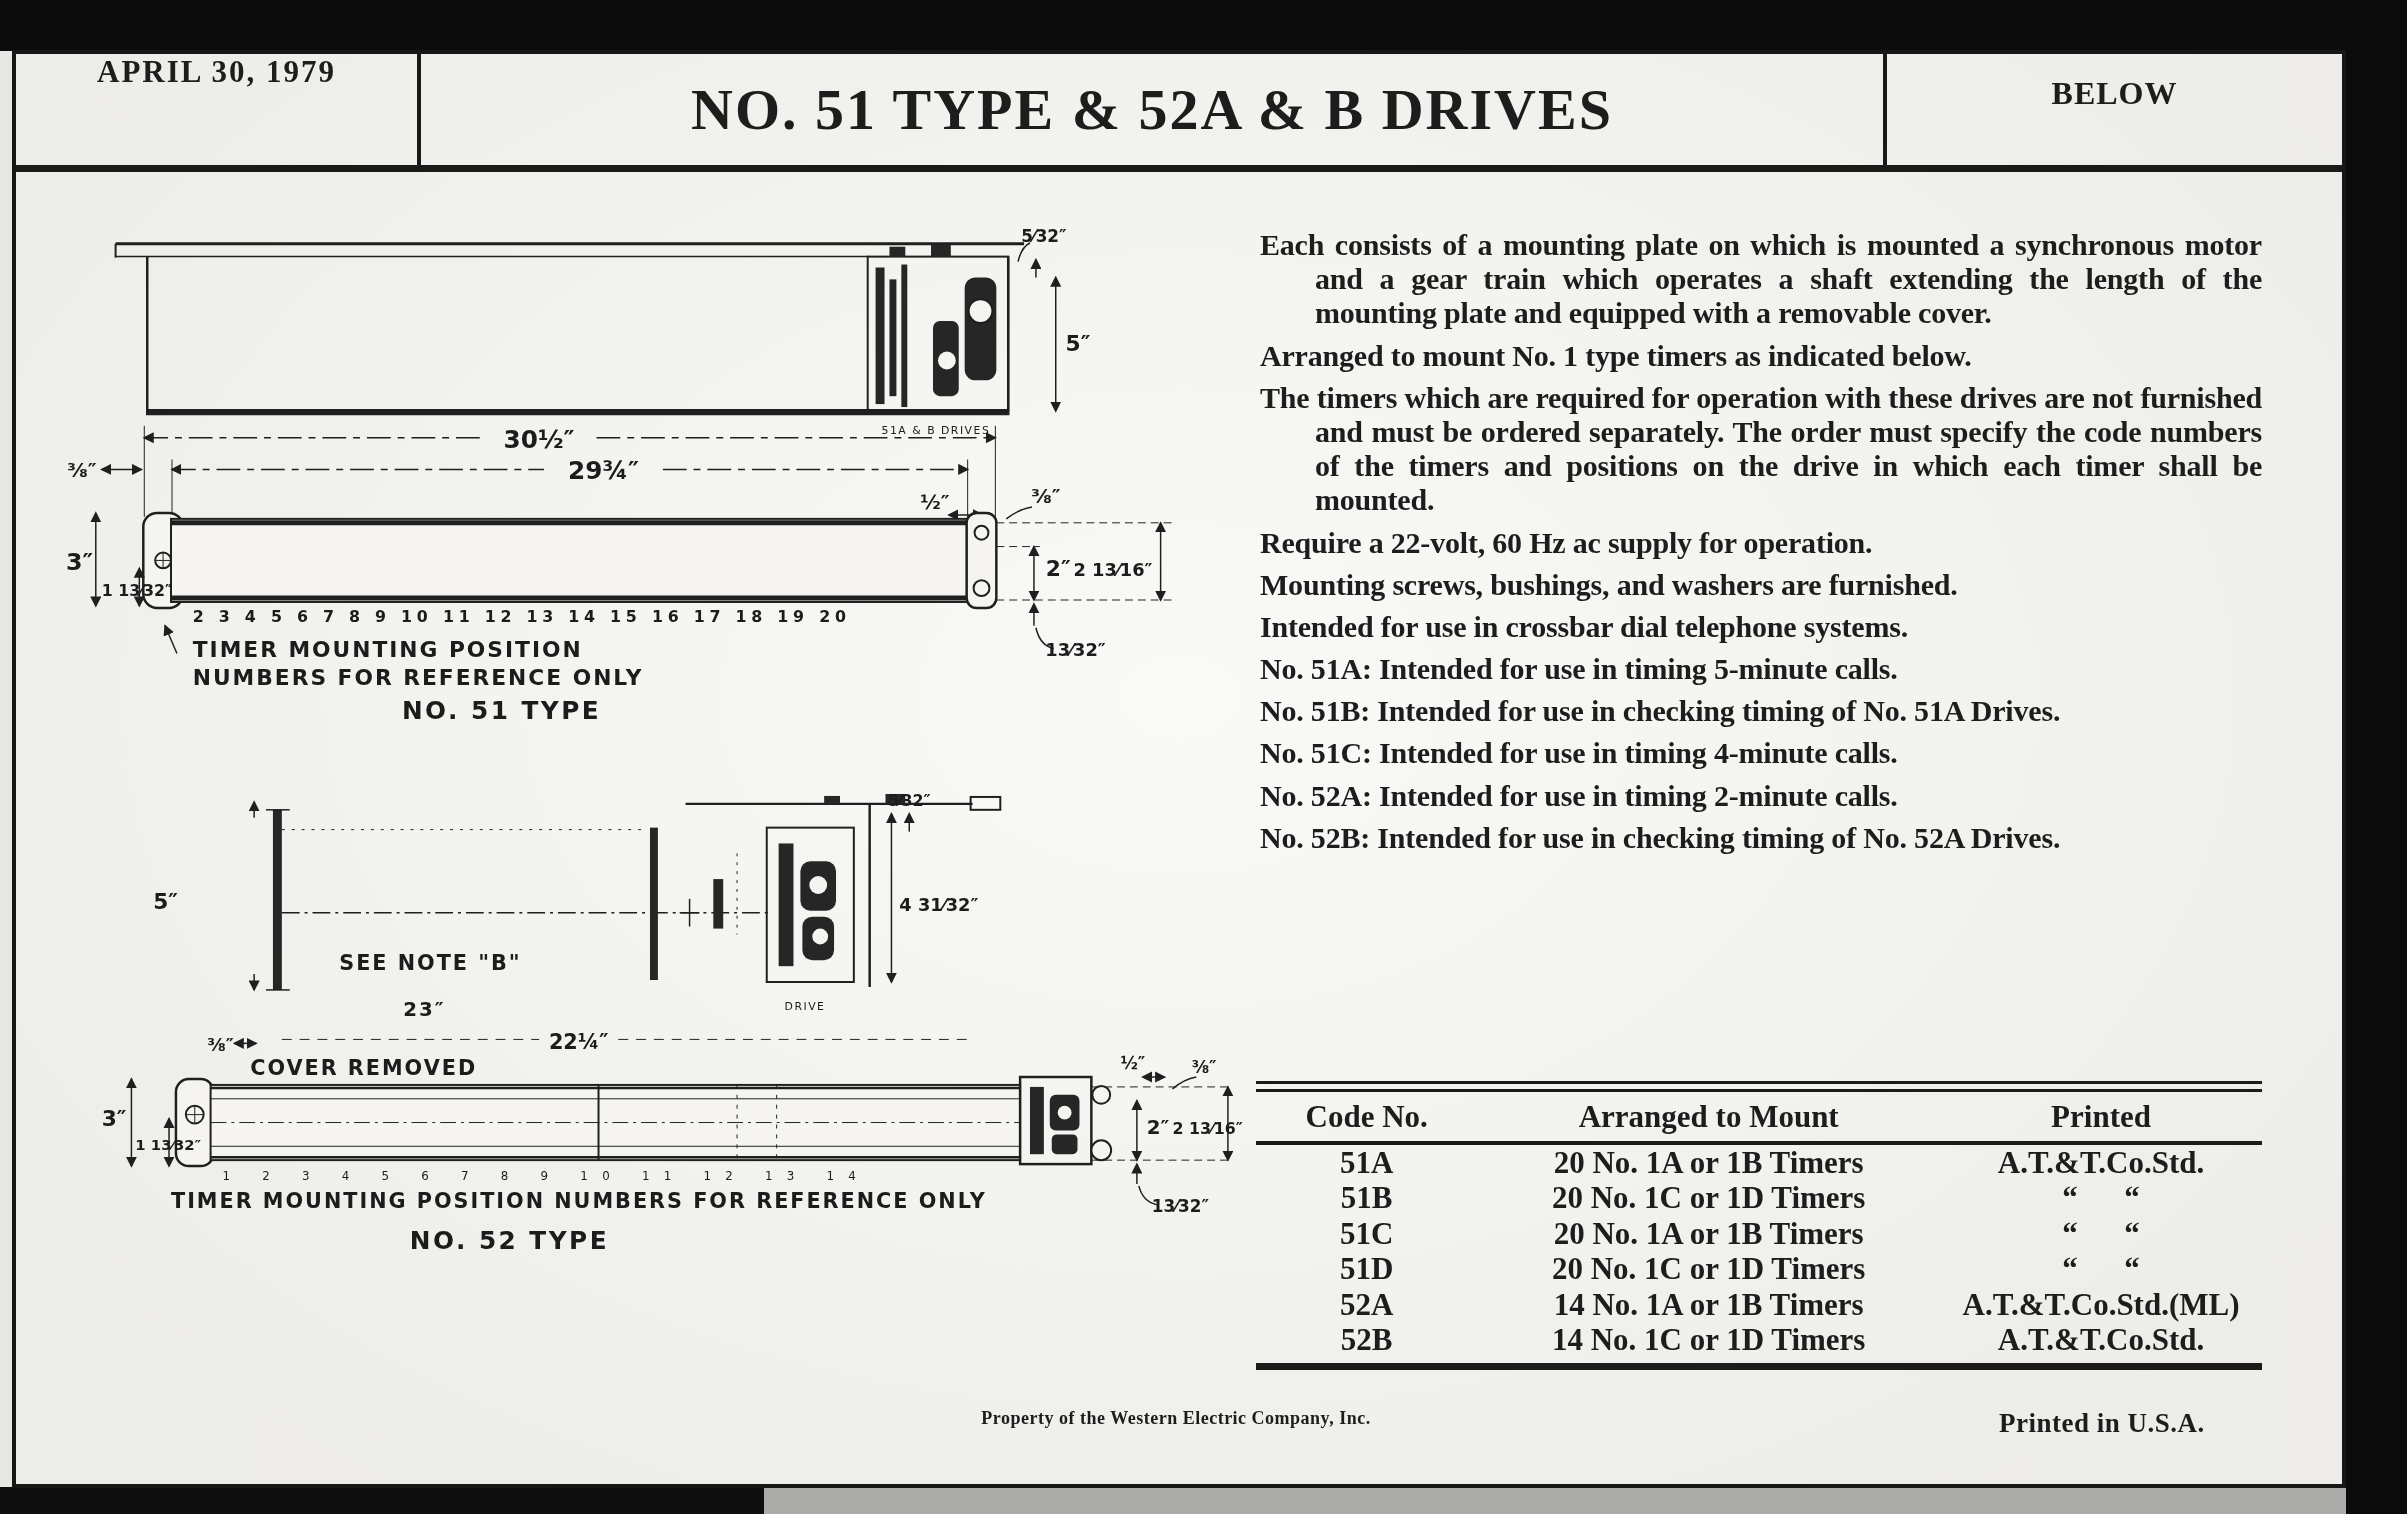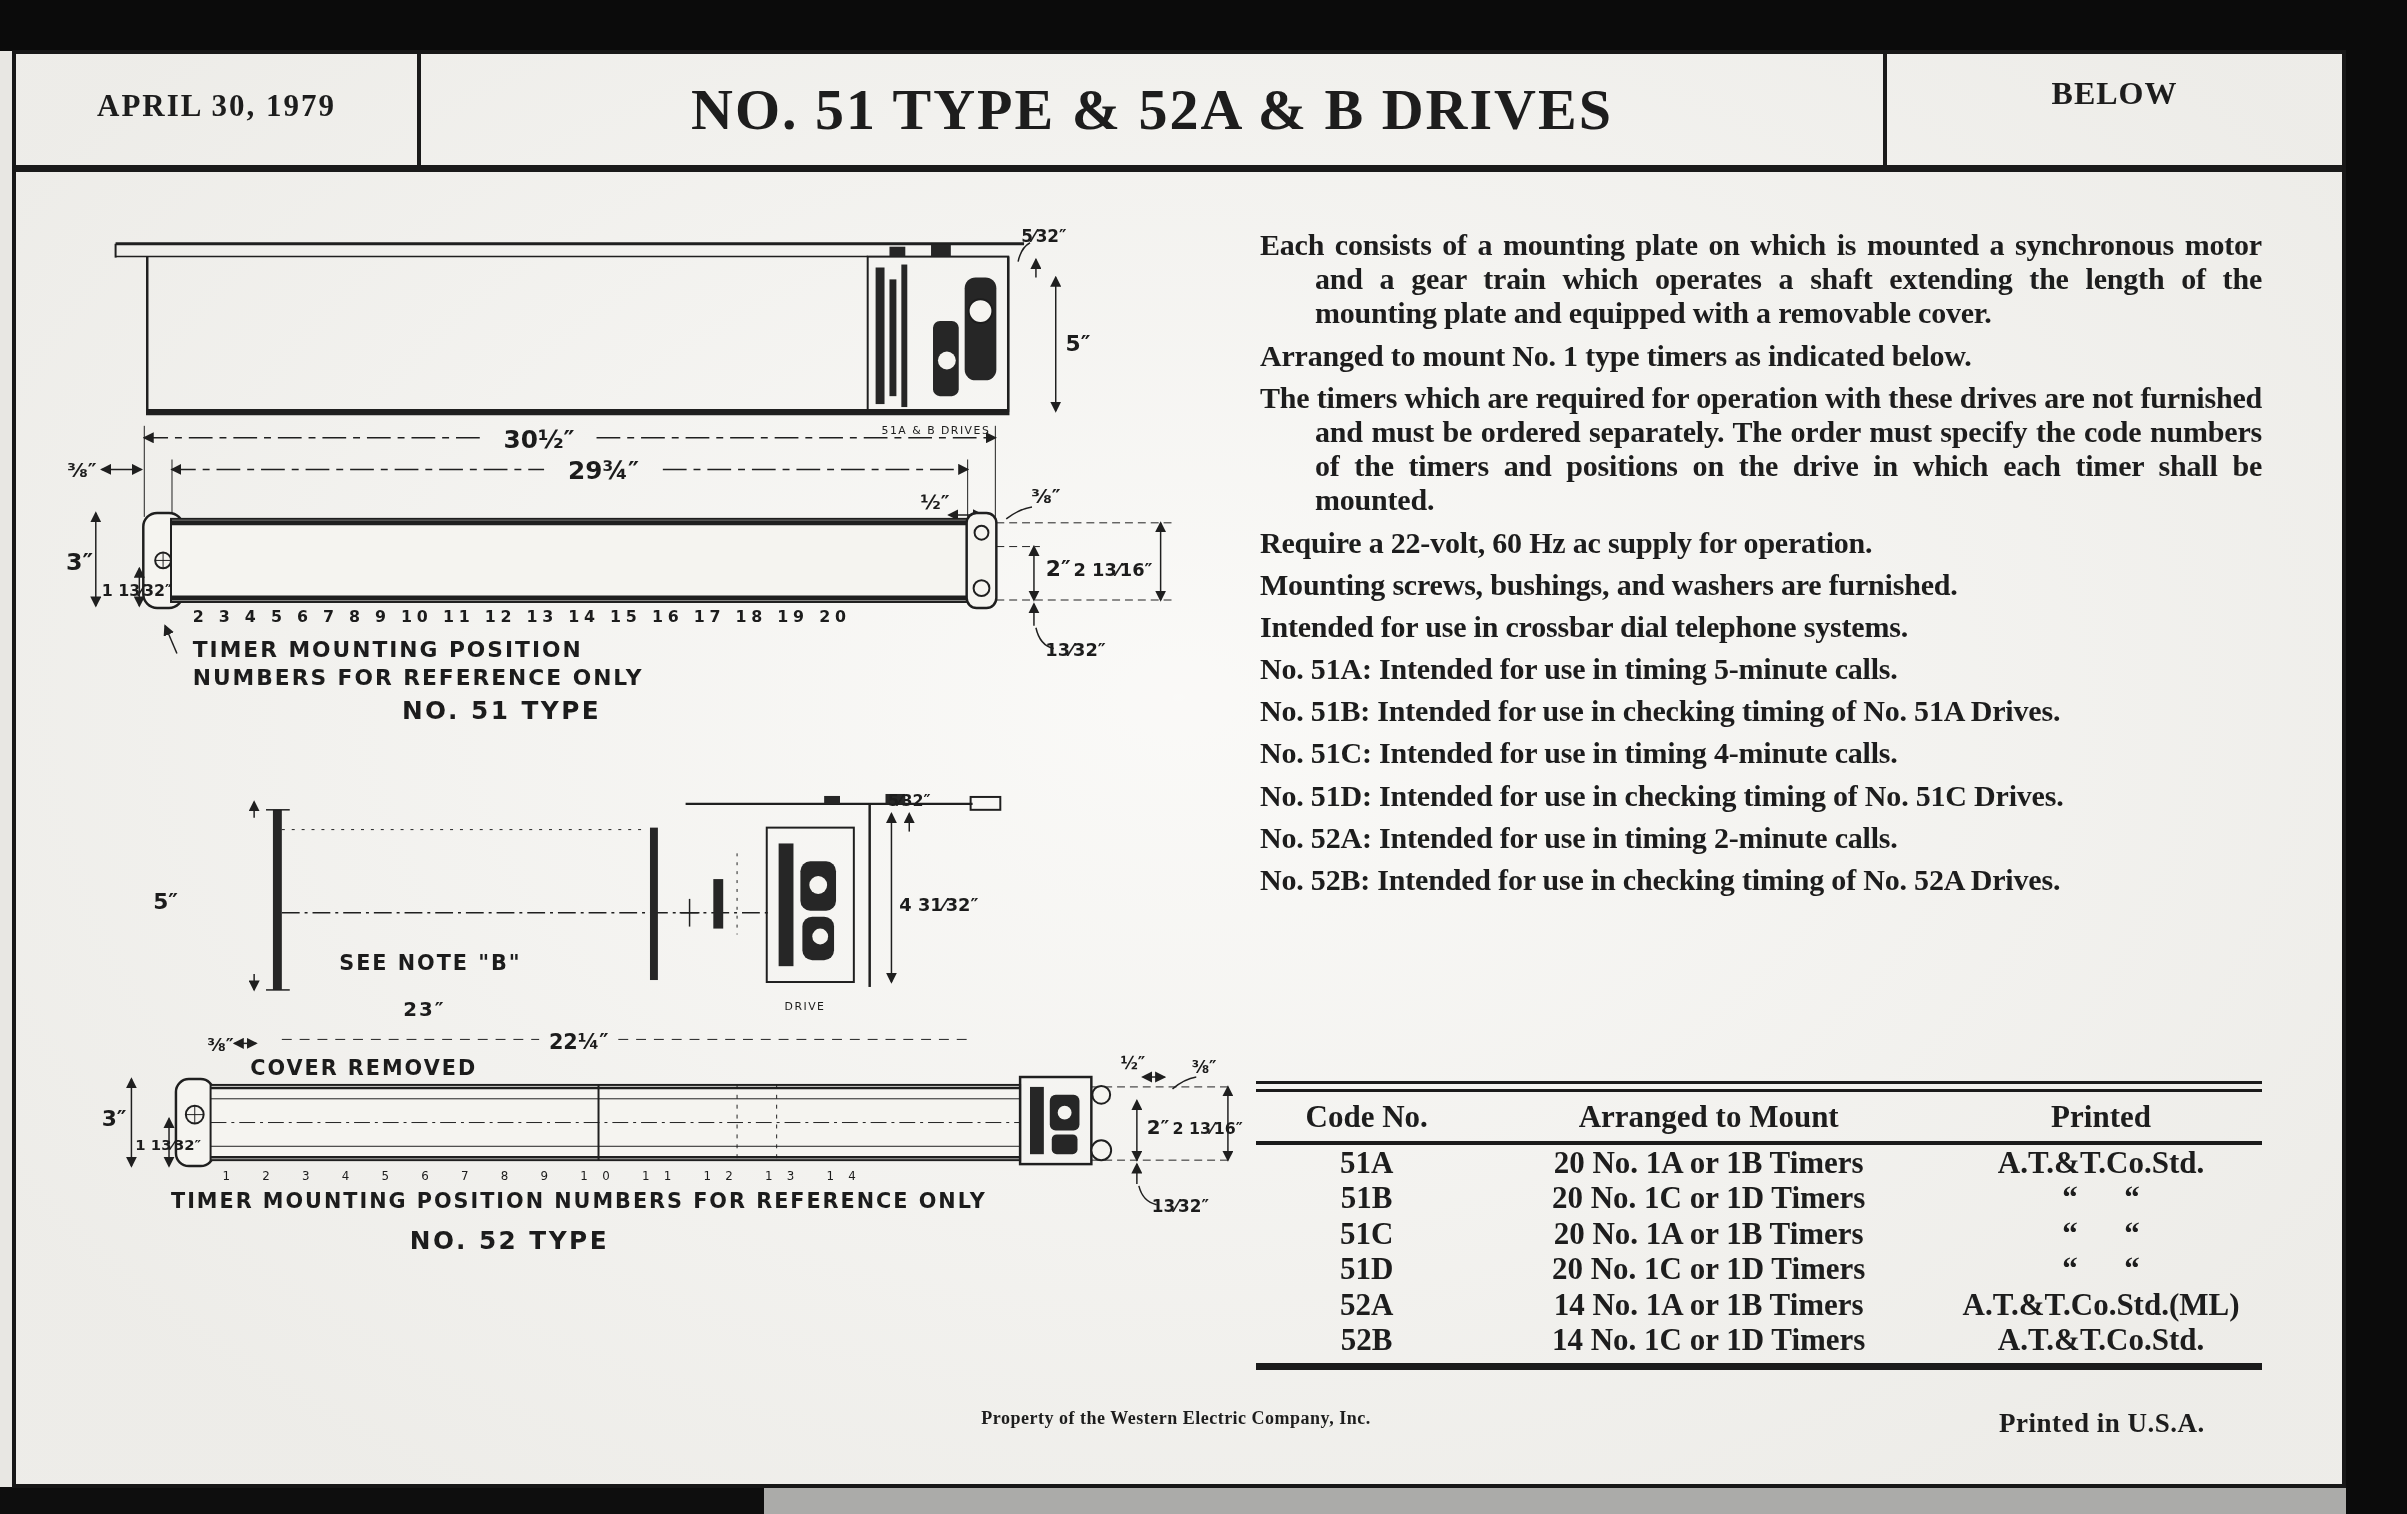--- a/index.html
+++ b/index.html
@@ -14,21 +14,21 @@
   .band-bot-bk { position:absolute; left:0; top:1487px; width:764px; height:28px; background:#0e0e0e; }
   .band-bot-gy { position:absolute; left:764px; top:1487px; width:1582px; height:28px; background:#ababa9; }
 
   .sheet { position:absolute; left:12px; top:50px; width:2334px; height:1438px;
            border:4px solid #171717; background:#f5f4f0;
            background-image: radial-gradient(ellipse at 50% 45%, rgba(255,255,255,.5), rgba(0,0,0,.03) 85%); }
 
   
   .masthead { display:flex; width:100%; height:118px; border-bottom:7px solid #1a1a1a; }
   .mh-date { width:405px; border-right:4px solid #1a1a1a; text-align:center;
-             font-size:31px; font-weight:bold; letter-spacing:2px; padding-top:34px; }
+             font-size:31px; font-weight:bold; letter-spacing:2px; }
   .mh-title { flex:1; border-right:4px solid #1a1a1a; text-align:center;
               font-size:58px; font-weight:bold; letter-spacing:2px; padding-top:22px; }
   .mh-ratings { width:455px; text-align:center; font-size:32px; font-weight:bold;
                 line-height:1.22; padding-top:20px; letter-spacing:1px; }
 
   
   .text-col { position:absolute; left:1240px; top:174px; width:1006px; }
   .text-col p { font-size:30px; font-weight:bold; line-height:1.14; text-align:justify;
                 margin:0 0 8px 4px; padding-left:55px; text-indent:-55px; letter-spacing:-0.2px; }
 
@@ -270,21 +270,20 @@
     <div class="text-col">
       <p>Each consists of a mounting plate on which is mounted a synchronous motor and a gear train which operates a shaft extending the length of the mounting plate and equipped with a removable cover.</p>
       <p>Arranged to mount No. 1 type timers as indicated below.</p>
       <p>The timers which are required for operation with these drives are not furnished and must be ordered separately. The order must specify the code numbers of the timers and positions on the drive in which each timer shall be mounted.</p>
       <p>Require a 22-volt, 60 Hz ac supply for operation.</p>
       <p>Mounting screws, bushings, and washers are furnished.</p>
       <p>Intended for use in crossbar dial telephone systems.</p>
       <p>No. 51A: Intended for use in timing 5-minute calls.</p>
       <p>No. 51B: Intended for use in checking timing of No. 51A Drives.</p>
       <p>No. 51C: Intended for use in timing 4-minute calls.</p>
-      <p>No. 51D: Intended for use in checking timing of No. 51C Drives.</p>
       <p>No. 52A: Intended for use in timing 2-minute calls.</p>
       <p>No. 52B: Intended for use in checking timing of No. 52A Drives.</p>
 
       <div class="table-wrap">
         <table class="ratings">
           <thead>
             <tr>
               <th class="col-code">Code No.</th>
               <th class="col-mount">Arranged to Mount</th>
               <th class="col-rating">Printed</th>

